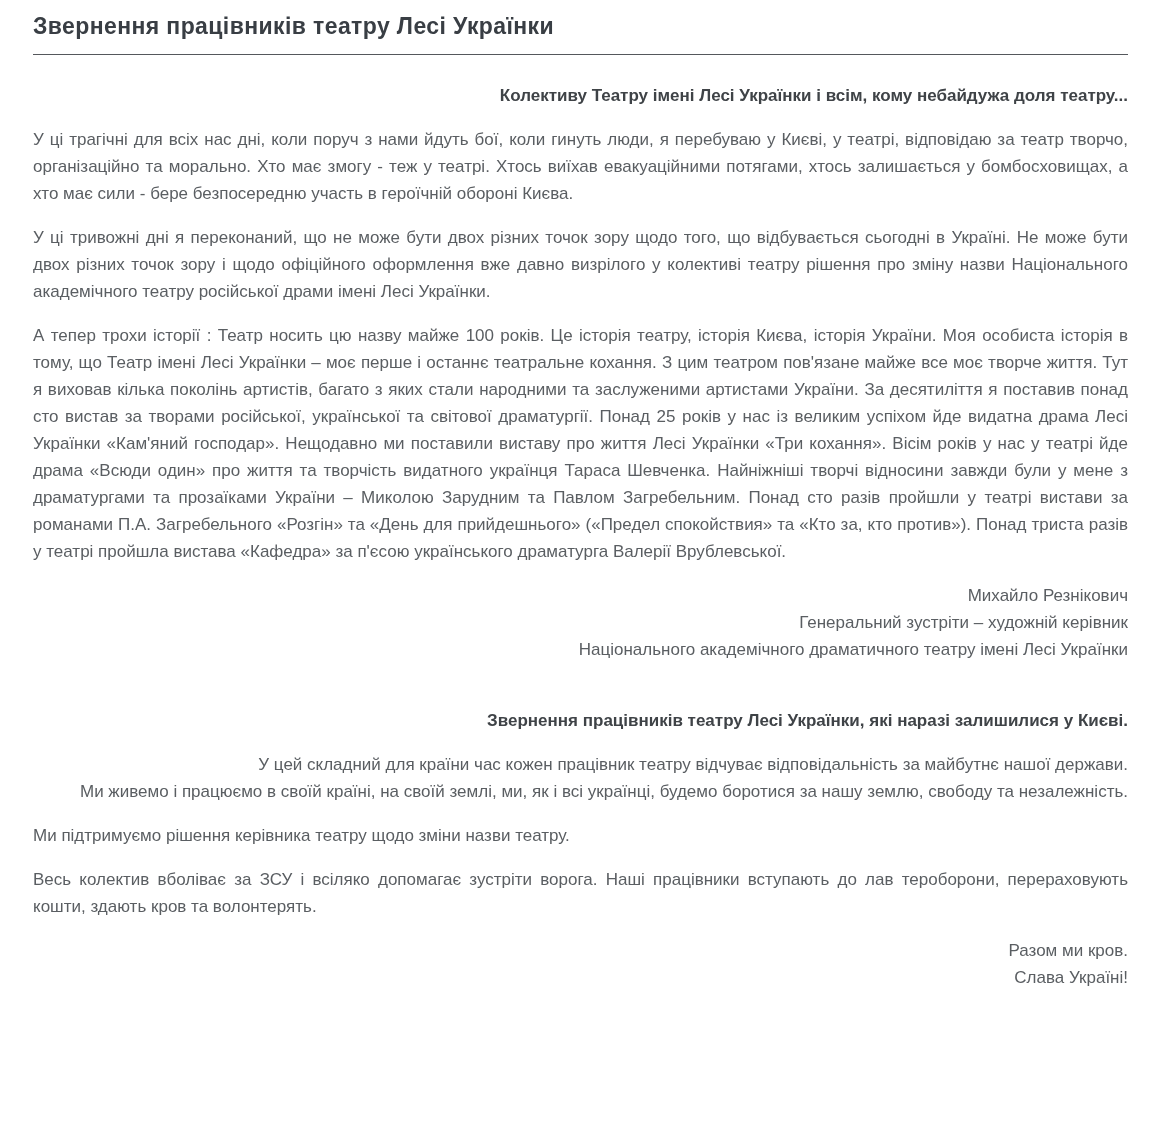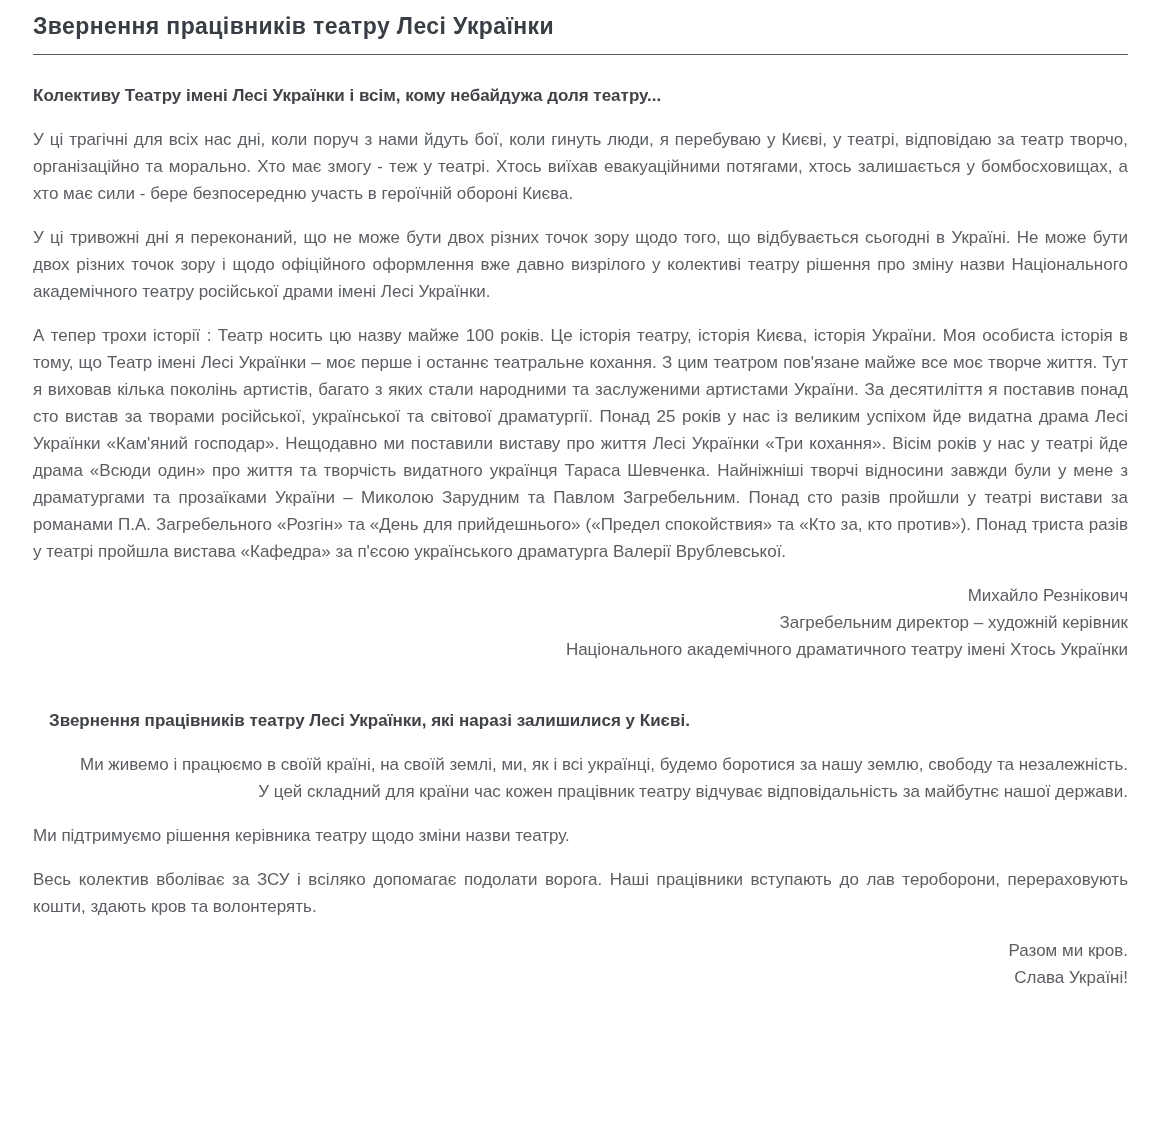--- a/index.html
+++ b/index.html
@@ -33,20 +33,21 @@
   }
   .para {
     margin: 0 0 17px 0;
   }
   .just {
     text-align: justify;
   }
   .bold {
     font-weight: 700;
     color: #3f4347;
+    text-align: right;
   }
   .sig-block {
     margin: 10px 0 0 0;
     text-align: right;
   }
   .section-heading {
     margin: 44px 0 17px 16px;
   }
   .slogan-block {
     margin: 0 0 30px 0;
@@ -66,33 +67,33 @@
 
   <p class="para just">У ці трагічні для всіх нас дні, коли поруч з нами йдуть бої, коли гинуть люди, я перебуваю у Києві, у театрі, відповідаю за театр творчо, організаційно та морально. Хто має змогу - теж у театрі. Хтось виїхав евакуаційними потягами, хтось залишається у бомбосховищах, а хто має сили - бере безпосередню участь в героїчній обороні Києва.</p>
 
   <p class="para just">У ці тривожні дні я переконаний, що не може бути двох різних точок зору щодо того, що відбувається сьогодні в Україні. Не може бути двох різних точок зору і щодо офіційного оформлення вже давно визрілого у колективі театру рішення про зміну назви Національного академічного театру російської драми імені Лесі Українки.</p>
 
   <p class="para just">А тепер трохи історії : Театр носить цю назву майже 100 років. Це історія театру, історія Києва, історія України. Моя особиста історія в тому, що Театр імені Лесі Українки – моє перше і останнє театральне кохання. З цим театром пов'язане майже все моє творче життя. Тут я виховав кілька поколінь артистів, багато з яких стали народними та заслуженими артистами України. За десятиліття я поставив понад сто вистав за творами російської, української та світової драматургії. Понад 25 років у нас із великим успіхом йде видатна драма Лесі Українки «Кам'яний господар». Нещодавно ми поставили виставу про життя Лесі Українки «Три кохання». Вісім років у нас у театрі йде драма «Всюди один» про життя та творчість видатного українця Тараса Шевченка. Найніжніші творчі відносини завжди були у мене з драматургами та прозаїками України – Миколою Зарудним та Павлом Загребельним. Понад сто разів пройшли у театрі вистави за романами П.А. Загребельного «Розгін» та «День для прийдешнього» («Предел спокойствия» та «Кто за, кто против»). Понад триста разів у театрі пройшла вистава «Кафедра» за п'єсою українського драматурга Валерії Врублевської.</p>
 
 
   <div class="para sig-block">
     <span class="line">Михайло Резнікович</span>
-    <span class="line">Загребельним директор – художній керівник</span>
-    <span class="line">Національного академічного драматичного театру імені Хтось Українки</span>
+    <span class="line">Генеральний зустріти – художній керівник</span>
+    <span class="line">Національного академічного драматичного театру імені Лесі Українки</span>
   </div>
 
   <p class="para bold section-heading">Звернення працівників театру Лесі Українки, які наразі залишилися у Києві.</p>
 
   <div class="para">
+    <span class="line">У цей складний для країни час кожен працівник театру відчуває відповідальність за майбутнє нашої держави.</span>
     <span class="line">Ми живемо і працюємо в своїй країні, на своїй землі, ми, як і всі українці, будемо боротися за нашу землю, свободу та незалежність.</span>
-    <span class="line">У цей складний для країни час кожен працівник театру відчуває відповідальність за майбутнє нашої держави.</span>
   </div>
 
   <p class="para">Ми підтримуємо рішення керівника театру щодо зміни назви театру.</p>
 
-  <p class="para just">Весь колектив вболіває за ЗСУ і всіляко допомагає подолати ворога. Наші працівники вступають до лав тероборони, перераховують кошти, здають кров та волонтерять.</p>
+  <p class="para just">Весь колектив вболіває за ЗСУ і всіляко допомагає зустріти ворога. Наші працівники вступають до лав тероборони, перераховують кошти, здають кров та волонтерять.</p>
 
   <div class="para slogan-block">
     <span class="line">Разом ми кров.</span>
     <span class="line">Слава Україні!</span>
   </div>
 
 </div>
 
 </body></html>

